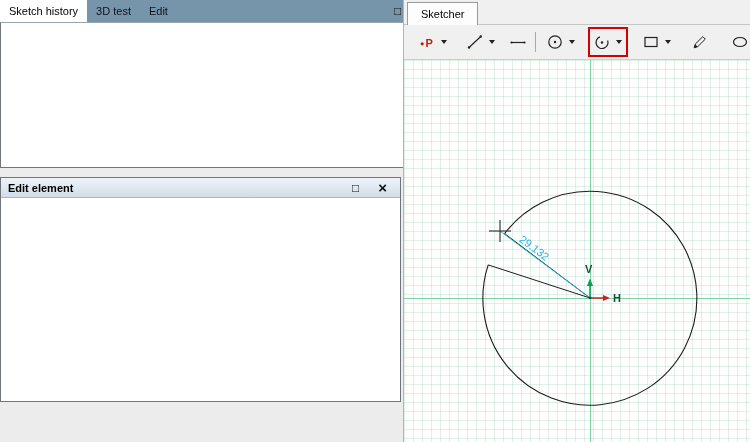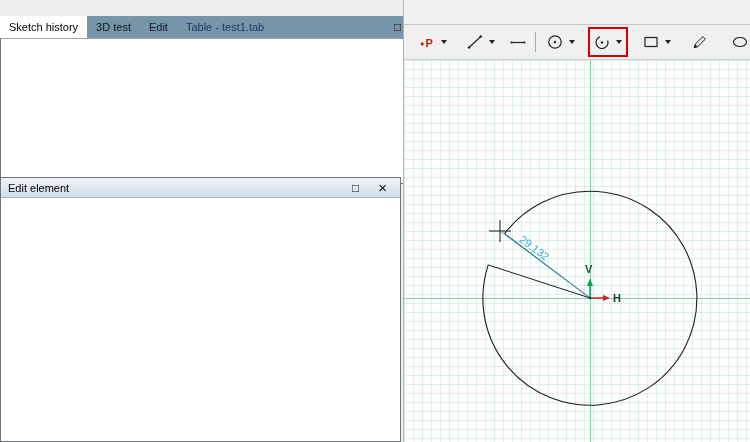--- a/index.html
+++ b/index.html
@@ -1,35 +1,35 @@
 <!DOCTYPE html>
 <html><head>
 <meta charset="utf-8">
 <style>
   * { margin:0; padding:0; box-sizing:border-box; }
   html,body { width:750px; height:442px; background:#ececec; }
   .app { position:relative; width:750px; height:442px; background:#ececec;
          font-family:"Liberation Sans", sans-serif; overflow:hidden; }
 
   
-  .panel-top { position:absolute; left:0; top:16px; width:440px; height:168px;text-align:center; }
+  .panel-top { position:absolute; left:0; top:0; width:440px; height:168px;text-align:center; }
   .tabbar { height:22px; background:#7795aa; display:flex; align-items:stretch; }
   .tab { padding:0 9px; font-size:11px; line-height:22px; color:#10131c; white-space:nowrap; }
   .tab.active { background:#ffffff; color:#000; }
   .tab-table { color:#17365d; }
   .winbtns { margin-left:auto; display:flex; align-items:center; gap:18px; padding-right:12px; }
   .winbtn { color:#101010; line-height:1; cursor:default; }
   .winbtn-max { font-size:12px; }
   .winbtn-close { font-size:15px; }
   .panel-top .panel-content { position:absolute; top:22px; left:0; right:0; bottom:0;
       background:#fff; border:1px solid #70757c; border-top:1px solid #9aa4ad; }
 
   
-  .panel-edit { position:absolute; left:0; top:177px; width:401px; height:265px;
-      background:#fff; border:1px solid #70757c; }
+  .panel-edit { position:absolute; left:0; top:177px; width:401px; height:225px;
+      background:#fff; border:1px solid #70757c;font-weight:bold; }
   .edit-header { height:20px; background:linear-gradient(#eef3f9,#d1dde8);
       border-bottom:1px solid #a9b8c6; display:flex; align-items:center; padding:0 7px; }
   .edit-title { font-size:11px; color:#000; }
   .edit-header .winbtns { padding-right:6px; gap:19px; }
 
   
   .sketcher { position:absolute; left:403px; top:0; width:347px; height:442px;
       background:#f0f0f0; border-left:1px solid #b5b5b5; overflow:hidden; }
   .tabstrip { position:absolute; left:0; top:0; right:0; height:25px; border-bottom:1px solid #c6c6c6; }
   .sketcher-tab { position:absolute; left:3px; top:2px; height:23px; background:#fdfdfd;
@@ -61,21 +61,20 @@
 </head>
 <body>
 
 <div class="app">
 
   <section class="panel-top">
     <div class="tabbar">
       <div class="tab active">Sketch history</div>
       <div class="tab">3D test</div>
       <div class="tab">Edit</div>
-      <div class="tab tab-table">Table - test1.tab</div>
       <div class="winbtns">
         <span class="winbtn winbtn-max">□</span>
         <span class="winbtn winbtn-close">×</span>
       </div>
     </div>
     <div class="panel-content"></div>
   </section>
 
   <section class="panel-edit">
     <div class="edit-header">
@@ -83,20 +82,21 @@
       <div class="winbtns">
         <span class="winbtn winbtn-max">□</span>
         <span class="winbtn winbtn-close">×</span>
       </div>
     </div>
     <div></div>
   </section>
 
   <section class="sketcher">
     <div class="tabstrip"></div>
+    <div class="sketcher-tab">Sketcher</div>
 
     <div class="toolbar">
 
       <div class="group">
         <button class="tbtn">
           <svg width="18" height="18" viewBox="0 0 18 18">
             <circle cx="4.2" cy="10.8" r="1.6" fill="#c22000"></circle>
             <text x="7.5" y="13.5" font-size="11" font-weight="bold" fill="#c22000">P</text>
           </svg>
         </button>

